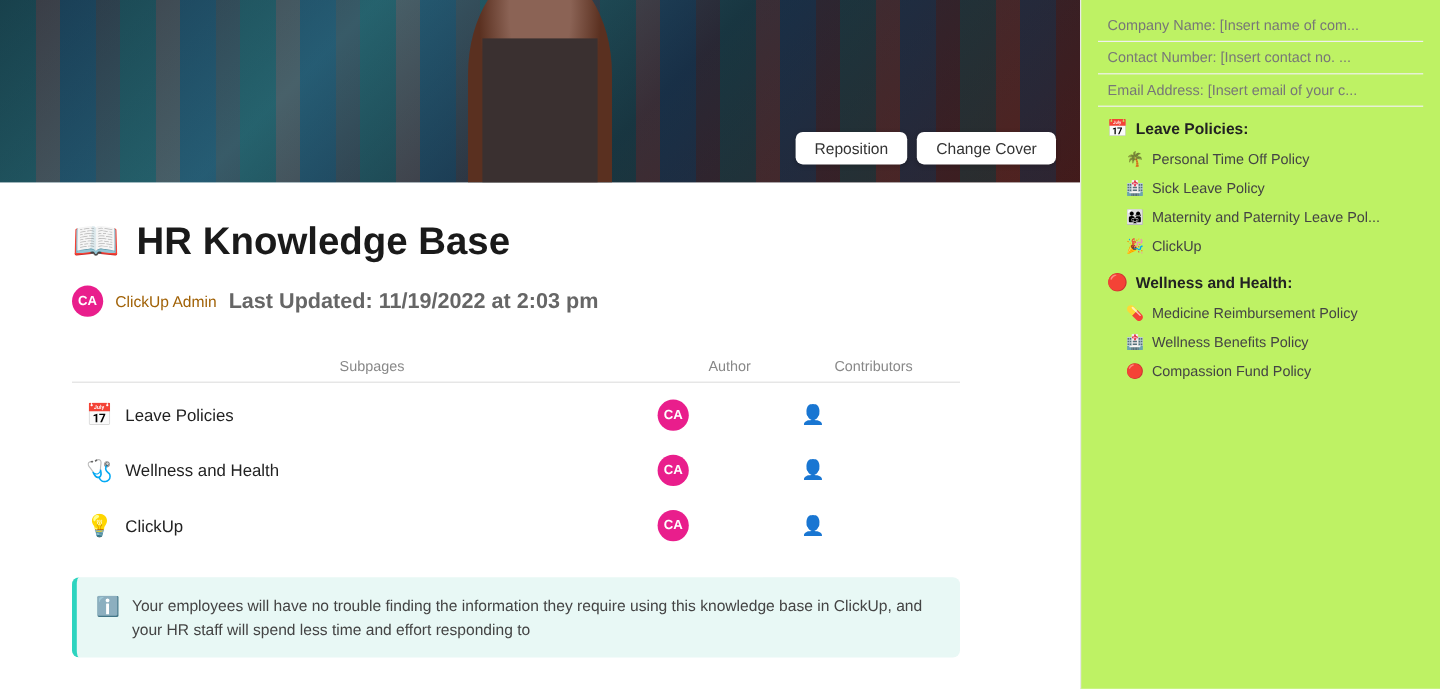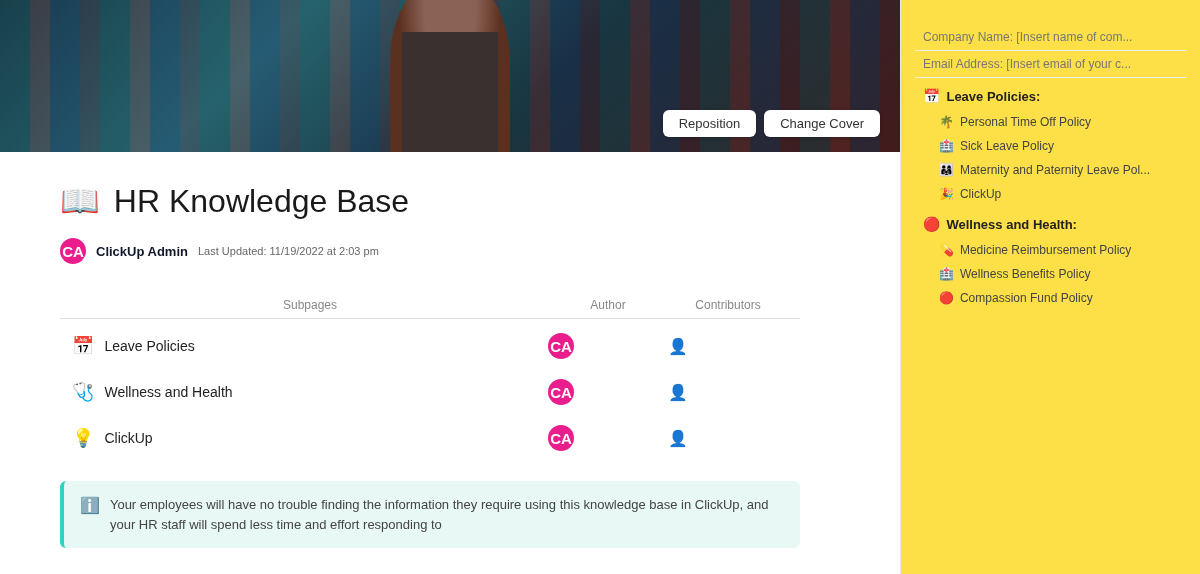--- a/index.html
+++ b/index.html
@@ -14,44 +14,44 @@
     .hero-figure { position: absolute; bottom: 0; left: 50%; transform: translateX(-50%); width: 120px; height: 180px; background: radial-gradient(ellipse at 50% 20%, #8B6355 30%, #5a3020 60%); border-radius: 50% 50% 0 0; }
     .hero-figure::after { content: ''; position: absolute; bottom: 0; left: 10%; width: 80%; height: 120px; background: #3a3030; border-radius: 0 0 0 0; }
     .hero-buttons { position: absolute; bottom: 15px; right: 20px; display: flex; gap: 8px; }
     .hero-btn { background: #fff; border: none; padding: 6px 16px; border-radius: 6px; font-size: 13px; cursor: pointer; color: #333; box-shadow: 0 1px 4px rgba(0,0,0,0.2); }
 
     
     .page-body { padding: 30px 60px 40px 60px; max-width: 860px; }
 
     .page-title-row { display: flex; align-items: center; gap: 14px; margin-bottom: 18px; }
     .page-emoji { font-size: 32px; }
-    .page-title { font-size: 32px; font-weight: 400; color: #1a1a1a; }
+    .page-title { font-size: 32px; font-weight: 700; color: #1a1a1a; }
 
     .meta-row { display: flex; align-items: center; gap: 10px; margin-bottom: 28px; }
-    .avatar-ca { width: 26px; height: 26px; border-radius: 50%; background: #e91e8c; display: flex; align-items: center; justify-content: center; color: #fff; font-size: 15px; font-weight: 700; flex-shrink: 0; }
-    .meta-author { font-size: 13px; font-weight: 700; color: #0f172a; }
-    .meta-updated { font-size: 11px; color: #666; }
+    .avatar-ca { width: 26px; height: 26px; border-radius: 50%; background: #e91e8c; display: flex; align-items: center; justify-content: center; color: #fff; font-size: 11px; font-weight: 700; flex-shrink: 0; }
+    .meta-author { font-size: 13px; font-weight: 400; color: #a16207; }
+    .meta-updated { font-size: 18px; color: #666; font-weight: bold; }
 
     
     .table-header { display: grid; grid-template-columns: 1fr 120px 120px; padding: 6px 12px; border-bottom: 1px solid #e0e0e0; margin-bottom: 4px; }
     .table-header-cell { font-size: 12px; color: #888; font-weight: 500; text-align: center; }
     .table-row { display: grid; grid-template-columns: 1fr 120px 120px; padding: 10px 12px; border-radius: 6px; align-items: center; cursor: pointer; }
     .subpage-name { display: flex; align-items: center; gap: 10px; font-size: 14px; color: #222; font-weight: 500; }
     .subpage-icon { font-size: 18px; }
     .table-cell-author { display: flex; align-items: center; }
     .table-cell-contributors { display: flex; align-items: center; }
     .contributor-icon { color: #aaa; font-size: 16px; }
 
     
     .info-box { background: #e8f8f5; border-left: 4px solid #2dd4bf; border-radius: 6px; padding: 14px 16px; margin-top: 20px; display: flex; gap: 10px; }
     .info-box-icon { font-size: 16px; flex-shrink: 0; margin-top: 1px; }
     .info-box-text { font-size: 13px; color: #444; line-height: 1.5; }
 
     
-    .sidebar { width: 300px; border-left: 1px solid #e8e8e8; padding: 24px 14px; overflow-y: auto; background: #fde047; flex-shrink: 0; }
+    .sidebar { width: 300px; border-left: 1px solid #e8e8e8; padding: 8px 14px; overflow-y: auto; background: #bef264; flex-shrink: 0; }
     .sidebar-field { font-size: 12px; color: #777; padding: 6px 8px; border-bottom: 1px solid #f0f0f0; }
     .sidebar-section-title { font-size: 13px; font-weight: 700; color: #222; padding: 10px 8px 6px; display: flex; align-items: center; gap: 6px; }
     .sidebar-item { font-size: 12px; color: #444; padding: 5px 8px 5px 24px; display: flex; align-items: center; gap: 6px; cursor: pointer; border-radius: 4px; }
     .sidebar-item-emoji { font-size: 12px; }
     .sidebar-item-text { color: #444; }
     .sidebar-section-title .section-emoji { font-size: 14px; }
   </style>
 </head>
 <body>
 
@@ -126,20 +126,21 @@
 
     <div class="info-box">
       <span class="info-box-icon">ℹ️</span>
       <span class="info-box-text">Your employees will have no trouble finding the information they require using this knowledge base in ClickUp, and your HR staff will spend less time and effort responding to</span>
     </div>
   </div>
 </div>
 
 <div class="sidebar">
   <div class="sidebar-field">Company Name: [Insert name of com...</div>
+  <div class="sidebar-field">Contact Number: [Insert contact no. ...</div>
   <div class="sidebar-field">Email Address: [Insert email of your c...</div>
 
   <div class="sidebar-section-title">
     <span class="section-emoji">📅</span>
     <span>Leave Policies:</span>
   </div>
 
   <div class="sidebar-item">
     <span class="sidebar-item-emoji">🌴</span>
     <span class="sidebar-item-text">Personal Time Off Policy</span>

